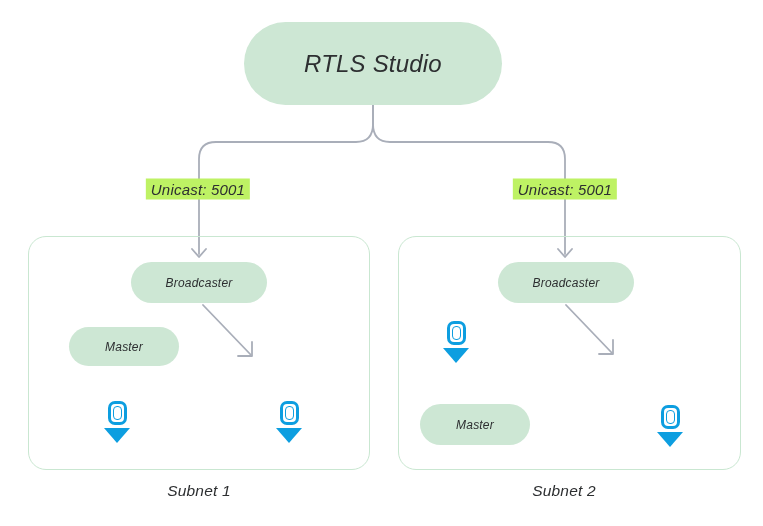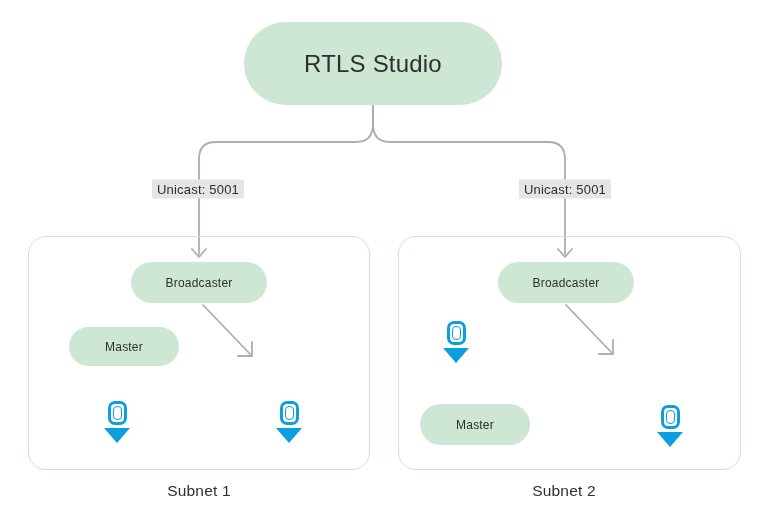--- a/index.html
+++ b/index.html
@@ -4,21 +4,21 @@
 <style>
   :root{
     --node-green:#cde7d4;
     --box-border-green:#c9e7d1;
     --line-gray:#a9aeb9;
     --anchor-blue:#0d9ee0;
     --text-dark:#2d2f31;
   }
   html,body{margin:0;padding:0;background:#ffffff;}
   body{font-family:"Liberation Sans","DejaVu Sans",sans-serif;color:var(--text-dark);}
-  .canvas{position:relative;width:763px;height:526px;background:#ffffff;overflow:hidden;}
+  .canvas{position:relative;width:763px;height:526px;background:#ffffff;overflow:hidden;font-style:italic;}
 
   svg.connector-layer{position:absolute;left:0;top:0;width:763px;height:526px;pointer-events:none;}
   .connector{stroke:var(--line-gray);fill:none;stroke-width:1.8;stroke-linecap:round;stroke-linejoin:round;}
 
   .pill{
     position:absolute;background:var(--node-green);
     display:flex;align-items:center;justify-content:center;
     color:var(--text-dark);letter-spacing:.2px;
   }
   .pill.root{left:244px;top:22px;width:258px;height:83px;border-radius:42px;font-size:24px;font-weight:500;}
@@ -30,21 +30,21 @@
 
   .subnet-box{
     position:absolute;top:236px;width:340px;height:232px;
     border:1.5px solid var(--box-border-green);border-radius:18px;background:transparent;
   }
   .subnet-box.one{left:28px;}
   .subnet-box.two{left:398px;width:341px;}
 
   .edge-label{
     position:absolute;transform:translate(-50%,-50%);
-    background:#e5e5e5;padding:2px 5px;font-size:13px;letter-spacing:.2px;white-space:nowrap;
+    background:#bef264;padding:2px 5px;font-size:15px;letter-spacing:.2px;white-space:nowrap;
   }
   .edge-label.left{left:198px;top:189px;}
   .edge-label.right{left:565px;top:189px;}
 
   .subnet-label{
     position:absolute;transform:translate(-50%,-50%);
     font-size:15.5px;letter-spacing:.2px;white-space:nowrap;
   }
   .subnet-label.one{left:199px;top:491px;text-align:right;}
   .subnet-label.two{left:564px;top:491px;}

